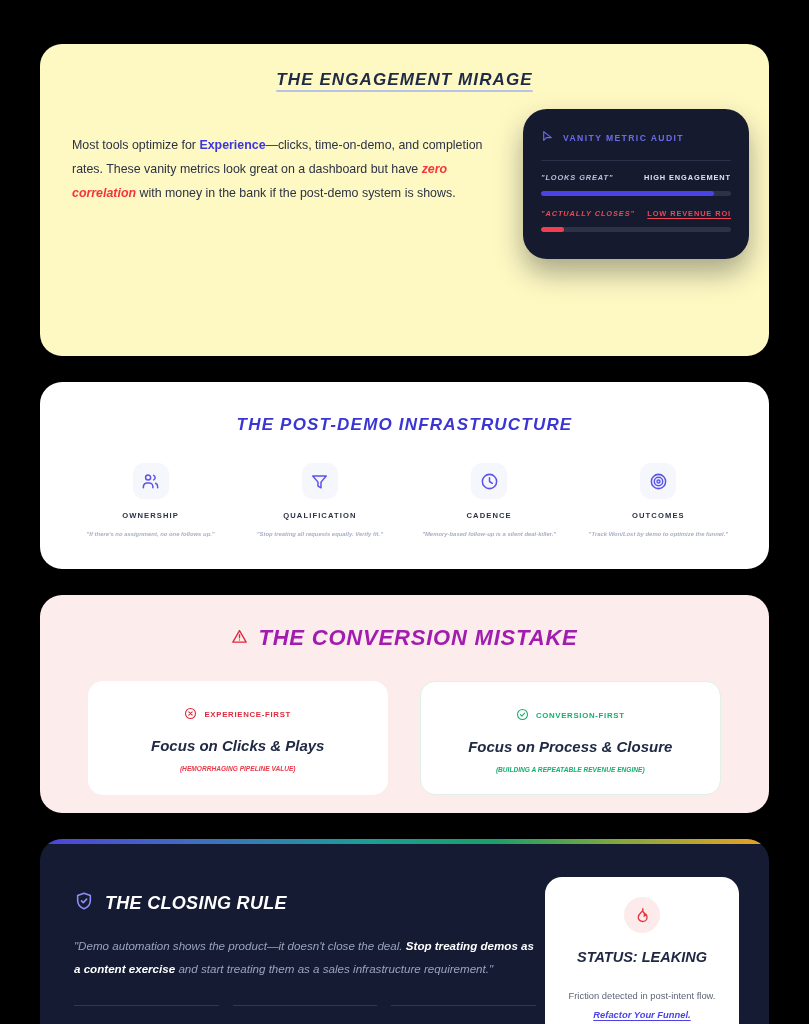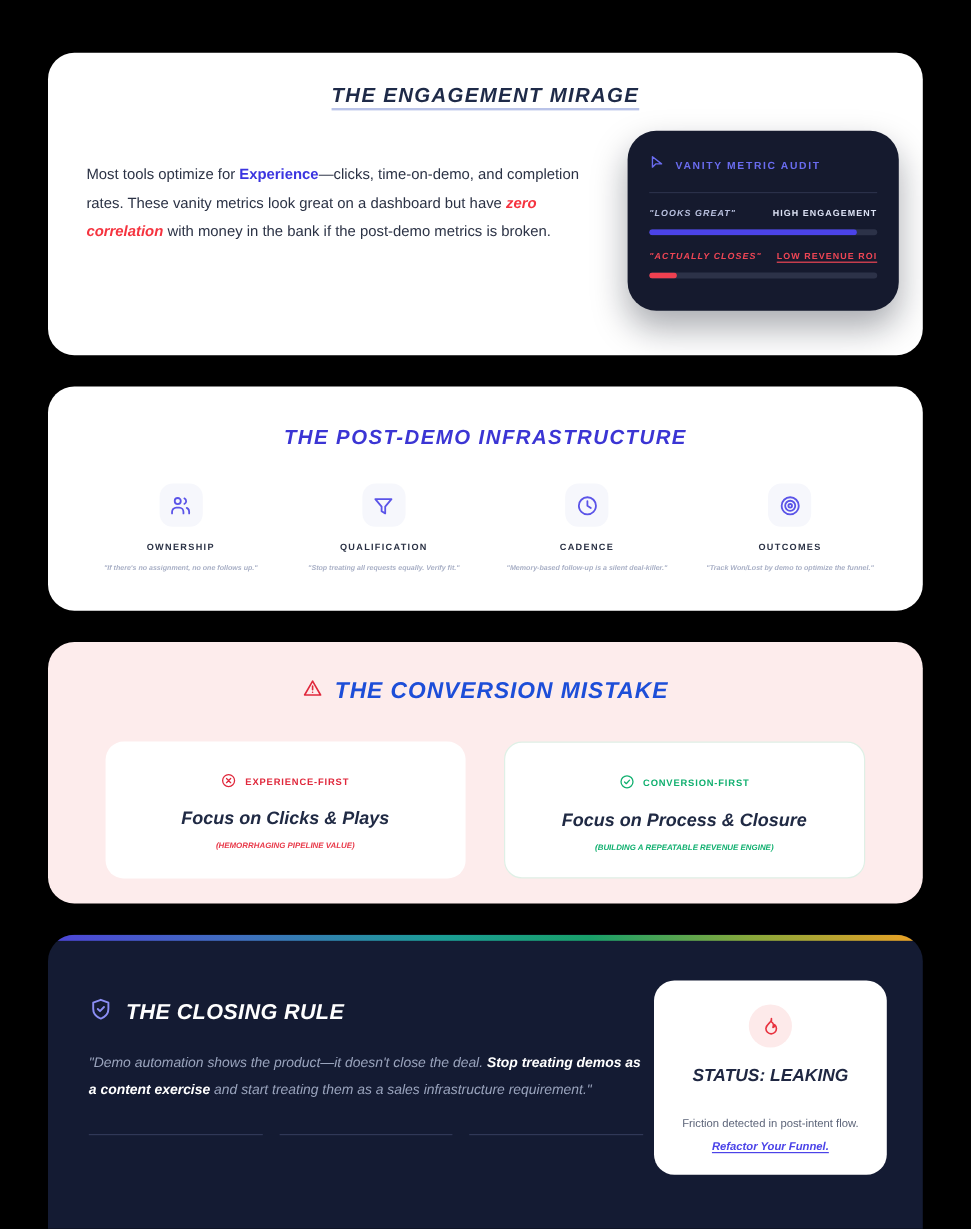--- a/index.html
+++ b/index.html
@@ -16,23 +16,23 @@
     width: 809px;
     height: 1024px;
     padding: 44px 40px 22px 40px;
     display: flex;
     flex-direction: column;
     gap: 26px;
   }
 
   
   .card-mirage {
-    background: #ffffff;
+    background: #fef9c3;
     border-radius: 22px;
-    height: 252px;
+    height: 312px;
     padding: 26px 32px 0 32px;
     position: relative;
     flex: none;
   }
 
   .mirage-title {
     text-align: center;
     font-size: 17px;
     font-weight: bold;
     font-style: italic;
@@ -170,25 +170,25 @@
     border-radius: 22px;
     height: 218px;
     padding: 30px 48px 0 48px;
     flex: none;
   }
   .mistake-title {
     display: flex;
     align-items: center;
     justify-content: center;
     gap: 10px;
-    font-size: 19px;
+    font-size: 22px;
     font-weight: bold;
     font-style: italic;
     letter-spacing: 0.8px;
-    color: #1d4ed8;
+    color: #a21caf;
   }
   .compare {
     display: flex;
     gap: 32px;
     margin-top: 30px;
   }
   .cmp-card {
     flex: 1;
     background: #ffffff;
     border-radius: 15px;
@@ -310,21 +310,21 @@
 </style>
 </head>
 <body>
 
 <div class="page">
 
   <div class="card-mirage">
     <div class="mirage-title">THE ENGAGEMENT MIRAGE</div>
 
     <div class="mirage-body">
-      <span>Most tools optimize for </span><b class="exp">Experience</b><span>—clicks, time-on-demo, and completion rates. These vanity metrics look great on a dashboard but have </span><b class="zero">zero correlation</b><span> with money in the bank if the post-demo metrics is broken.</span>
+      <span>Most tools optimize for </span><b class="exp">Experience</b><span>—clicks, time-on-demo, and completion rates. These vanity metrics look great on a dashboard but have </span><b class="zero">zero correlation</b><span> with money in the bank if the post-demo system is shows.</span>
     </div>
 
     <div class="audit-card">
       <div class="audit-head">
         <span>
           <svg width="13" height="13" viewBox="0 0 24 24" fill="none" stroke="#6a6cf0" stroke-width="2.1" stroke-linecap="round" stroke-linejoin="round">
               <path d="M5 3 L5 19 L10 14 L19 14 Z"></path>
             </svg>
         </span>
         <span class="audit-head-label">VANITY METRIC AUDIT</span>

